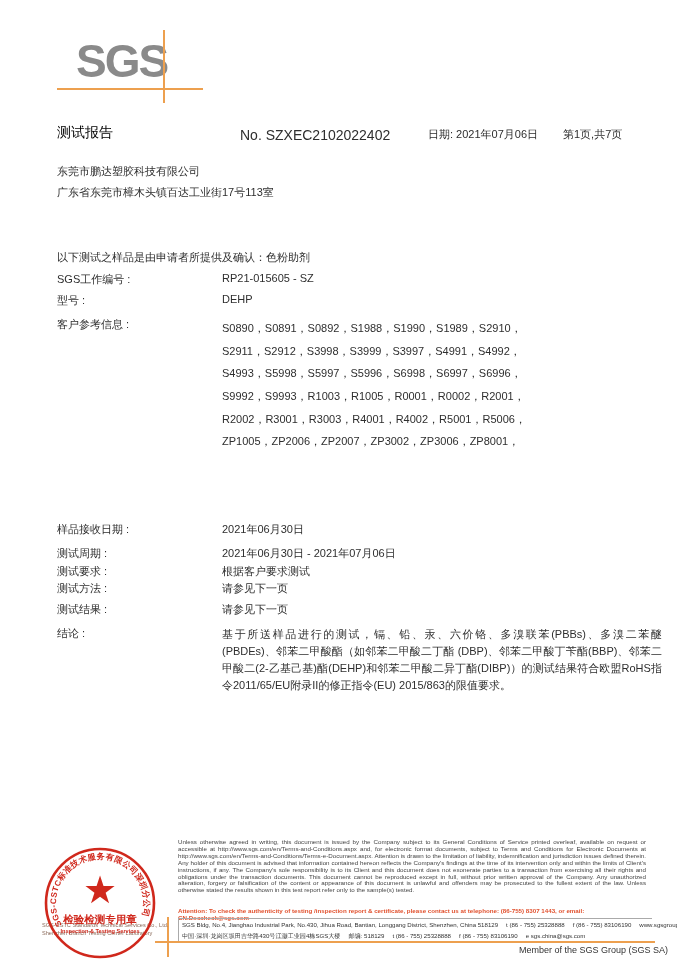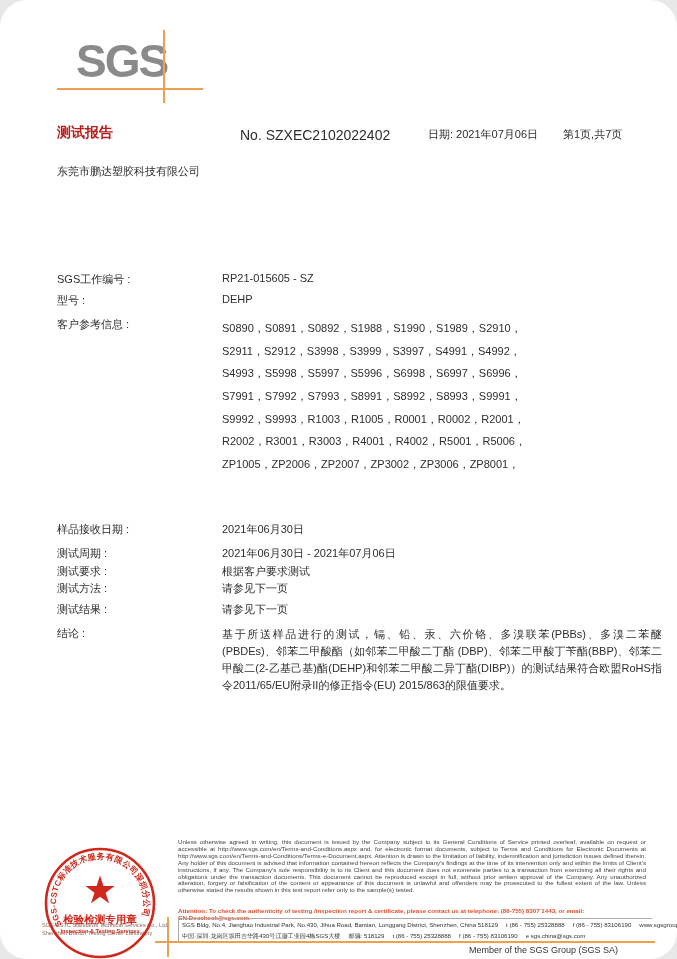--- a/index.html
+++ b/index.html
@@ -4,35 +4,34 @@
 <style>
   html,body{margin:0;padding:0;background:#e8e8e8;}
   .page{
     position:relative;
     width:677px;height:959px;
     background:#ffffff;
     font-family:"Liberation Sans","DejaVu Sans",sans-serif;
     color:#2e2e2e;
     overflow:hidden;
     margin:0 auto;
-    border-radius:27px;
   }
   .abs{position:absolute;}
 
   
   .logo-text{
     left:76px;top:38px;
     font-size:46px;font-weight:bold;color:#8a8a8a;
     letter-spacing:-2px;line-height:1;
   }
   .logo-hline{left:57px;top:88px;width:146px;height:2px;background:#eda04f;}
   .logo-vline{left:163px;top:30px;width:2px;height:73px;background:#eda04f;}
 
   
-  .report-title{left:57px;top:124px;font-size:14px;font-weight:bold;color:#b91c1c;}
+  .report-title{left:57px;top:124px;font-size:14px;font-weight:normal;color:#000000;}
   .report-no{left:240px;top:127px;font-size:14px;}
   .report-date{left:428px;top:127px;font-size:11px;}
   .report-page{left:563px;top:127px;font-size:11px;}
 
   
   .applicant{left:57px;top:161px;font-size:11px;line-height:21px;}
 
   .sample-statement{left:57px;top:250px;font-size:11px;}
 
   
@@ -63,21 +62,21 @@
   }
   .addr-block{
     left:178px;top:918px;width:470px;
     border-top:1px solid #aaa;border-left:1px solid #aaa;
     padding:1px 0 0 3px;
     font-size:6.1px;color:#333;
   }
   .addr-line{display:flex;gap:8px;line-height:10.5px;white-space:nowrap;}
   .footer-hline{left:155px;top:941px;width:500px;height:2px;background:#eda04f;}
   .footer-vline{left:167px;top:917px;width:2px;height:40px;background:#eda04f;}
-  .member{left:0;top:945px;width:618px;text-align:right;font-size:9px;color:#333;}
+  .member{left:0;top:945px;width:668px;text-align:right;font-size:9px;color:#333;}
 
   .lab-lines{
     left:42px;top:921px;width:150px;
     font-size:5.6px;line-height:8px;color:#8a6a5a;white-space:nowrap;z-index:1;
   }
   .stamp{left:42px;top:845px;width:116px;height:116px;z-index:2;}
 </style>
 </head>
 <body>
 
@@ -87,40 +86,41 @@
   <div class="abs logo-hline"></div>
   <div class="abs logo-vline"></div>
 
   <div class="abs report-title">测试报告</div>
   <div class="abs report-no">No. SZXEC2102022402</div>
   <div class="abs report-date">日期: 2021年07月06日</div>
   <div class="abs report-page">第1页,共7页</div>
 
   <div class="abs applicant">
     <div>东莞市鹏达塑胶科技有限公司</div>
+    <div>广东省东莞市樟木头镇百达工业街17号113室</div>
   </div>
 
+  <div class="abs sample-statement">以下测试之样品是由申请者所提供及确认：色粉助剂</div>
 
   <div class="abs frow r-job">
     <span class="lbl">SGS工作编号 :</span>
     <span class="val">RP21-015605 - SZ</span>
   </div>
 
   <div class="abs frow r-model">
     <span class="lbl">型号 :</span>
     <span class="val">DEHP</span>
   </div>
 
   <div class="abs frow r-clientref">
     <span class="lbl">客户参考信息 :</span>
     <span class="val clientref-lines">
       <div>S0890，S0891，S0892，S1988，S1990，S1989，S2910，</div>
       <div>S2911，S2912，S3998，S3999，S3997，S4991，S4992，</div>
       <div>S4993，S5998，S5997，S5996，S6998，S6997，S6996，</div>
-      <div>S7991，S7992，S7993，S8991，S8992，S8993，S9991，</div>
       <div>S9992，S9993，R1003，R1005，R0001，R0002，R2001，</div>
       <div>R2002，R3001，R3003，R4001，R4002，R5001，R5006，</div>
       <div>ZP1005，ZP2006，ZP2007，ZP3002，ZP3006，ZP8001，</div>
     </span>
   </div>
 
   <div class="abs frow r-received">
     <span class="lbl">样品接收日期 :</span>
     <span class="val">2021年06月30日</span>
   </div>

